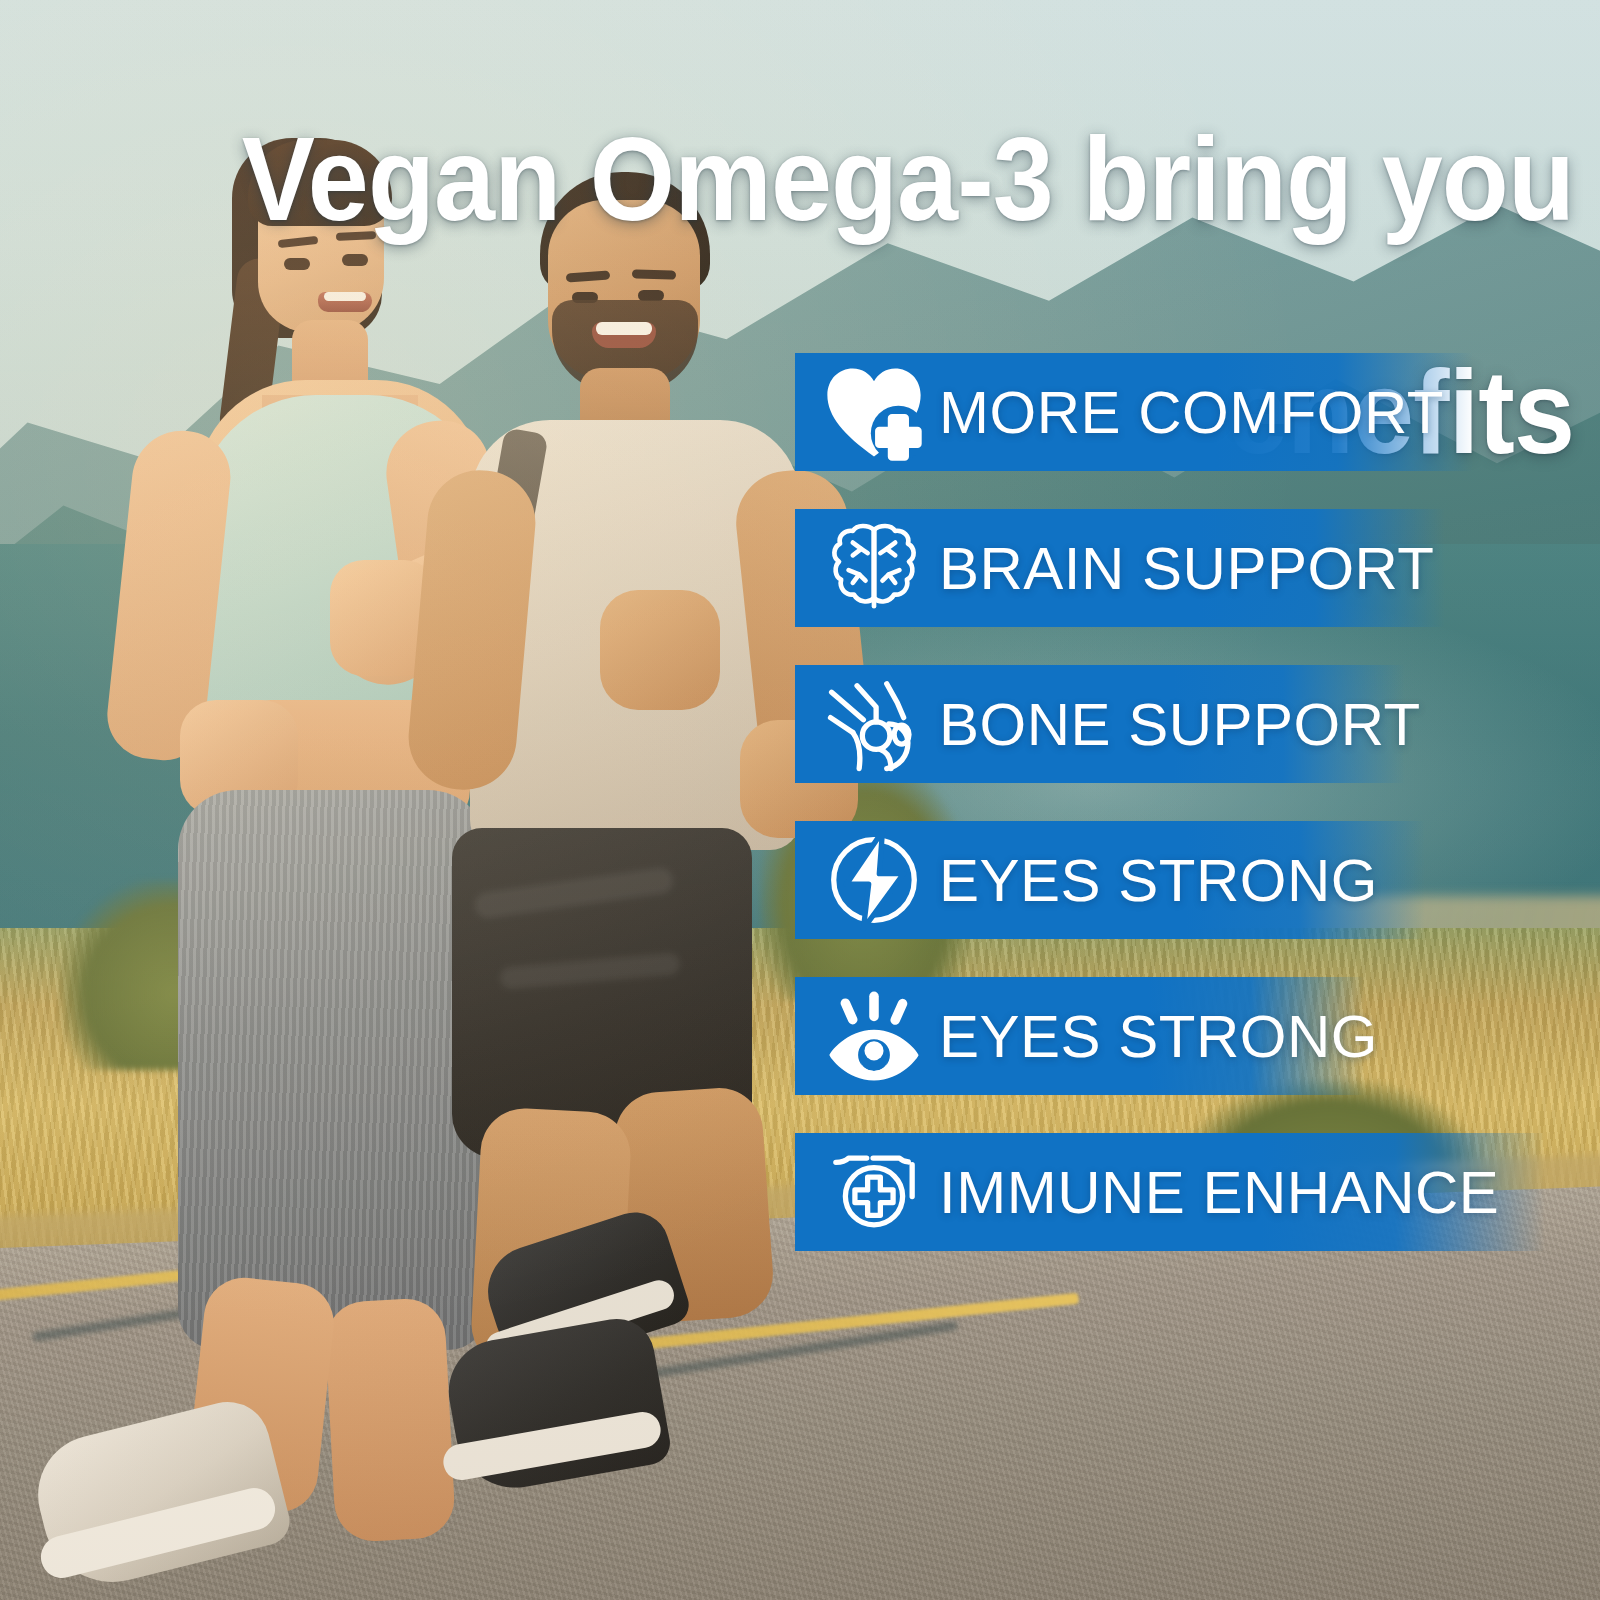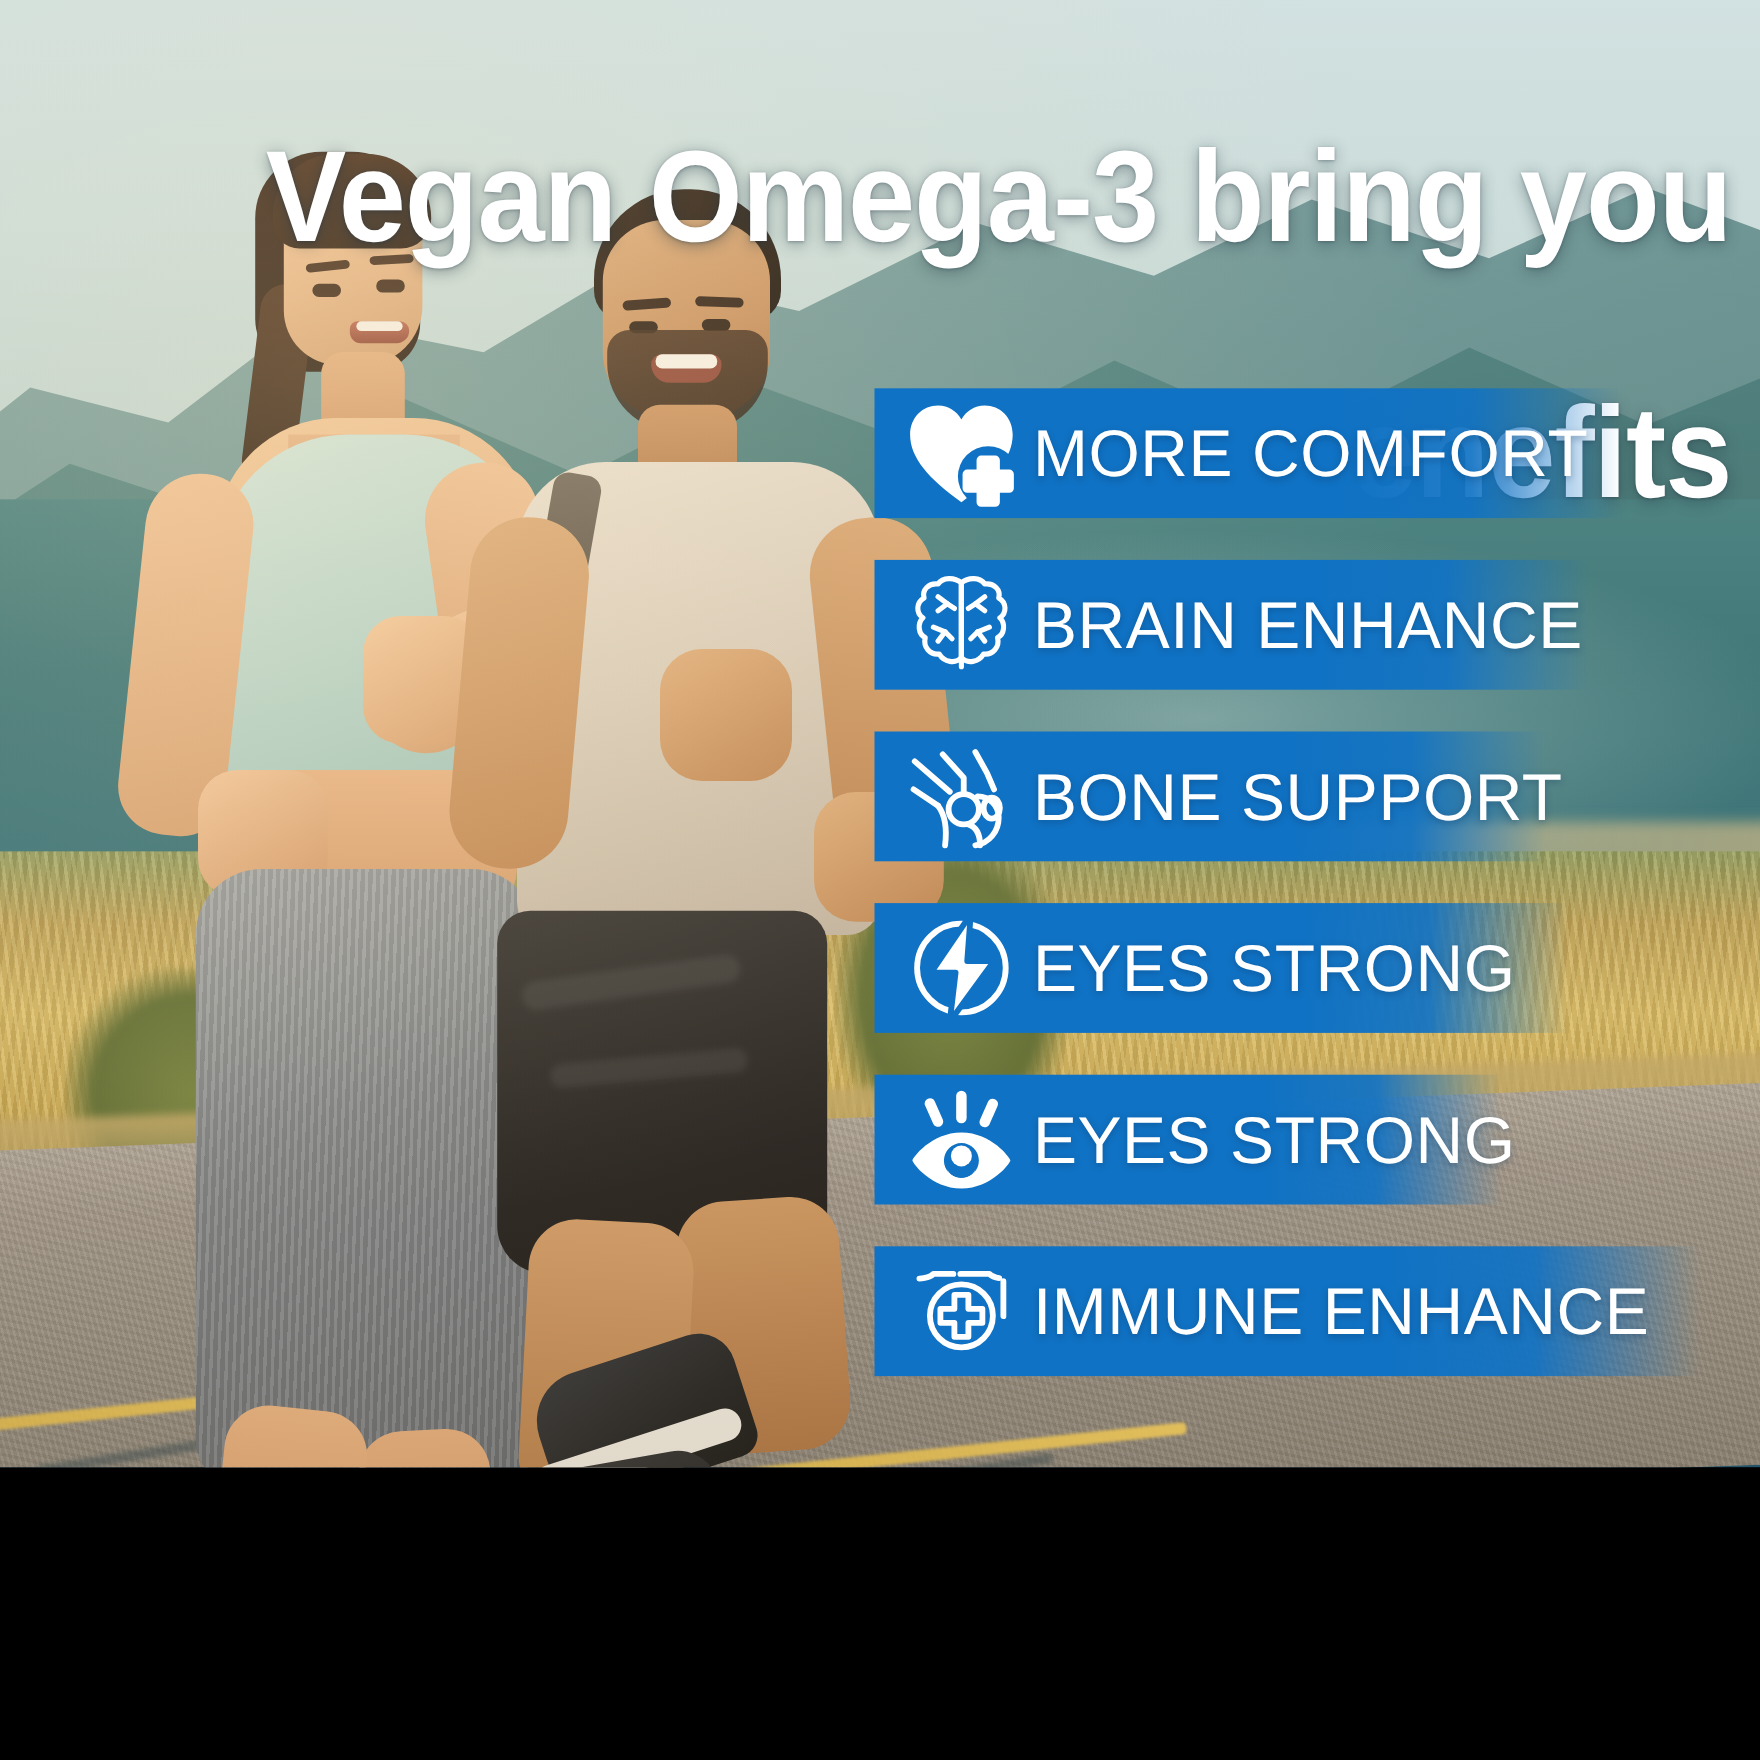--- a/index.html
+++ b/index.html
@@ -1,20 +1,20 @@
 <!DOCTYPE html>
 <html><head>
 <meta charset="utf-8">
 <style>
   html,body{margin:0;padding:0;background:#000;}
   body{font-family:"Liberation Sans",sans-serif;}
 
   #banner{
     position:relative;
-    width:1600px;height:1334px;
+    width:1600px;height:1600px;
     overflow:hidden;
     background:#0c4a6e;
   }
 
   
   .photo{position:absolute;inset:0;overflow:hidden;}
 
   
   .sky{
     position:absolute;left:0;top:0;width:100%;height:34%;
@@ -377,21 +377,21 @@
           <path d="M30 26 L38 32 L30 38"></path>
           <path d="M70 26 L62 32 L70 38"></path>
           <path d="M26 52 L36 56 L30 64"></path>
           <path d="M74 52 L64 56 L70 64"></path>
           <path d="M38 32 L44 36"></path>
           <path d="M62 32 L56 36"></path>
           <path d="M36 56 L42 62"></path>
           <path d="M64 56 L58 62"></path>
         </svg>
       </span>
-      <span class="lbl">BRAIN ENHANCE</span>
+      <span class="lbl">BRAIN SUPPORT</span>
     </div>
 
     <div class="bar w3">
       <span class="ico">
         <svg viewBox="0 0 100 100" fill="none" stroke="#ffffff" stroke-width="5" stroke-linecap="round" stroke-linejoin="round">
           <path d="M10 20 L40 46"></path>
           <path d="M34 14 L52 34 L52 48"></path>
           <path d="M62 12 L72 30 L78 44"></path>
           <path d="M9 44 L30 58"></path>
           <path d="M52 48 a13 13 0 1 0 0 26 a13 13 0 1 0 0 -26 Z"></path>

